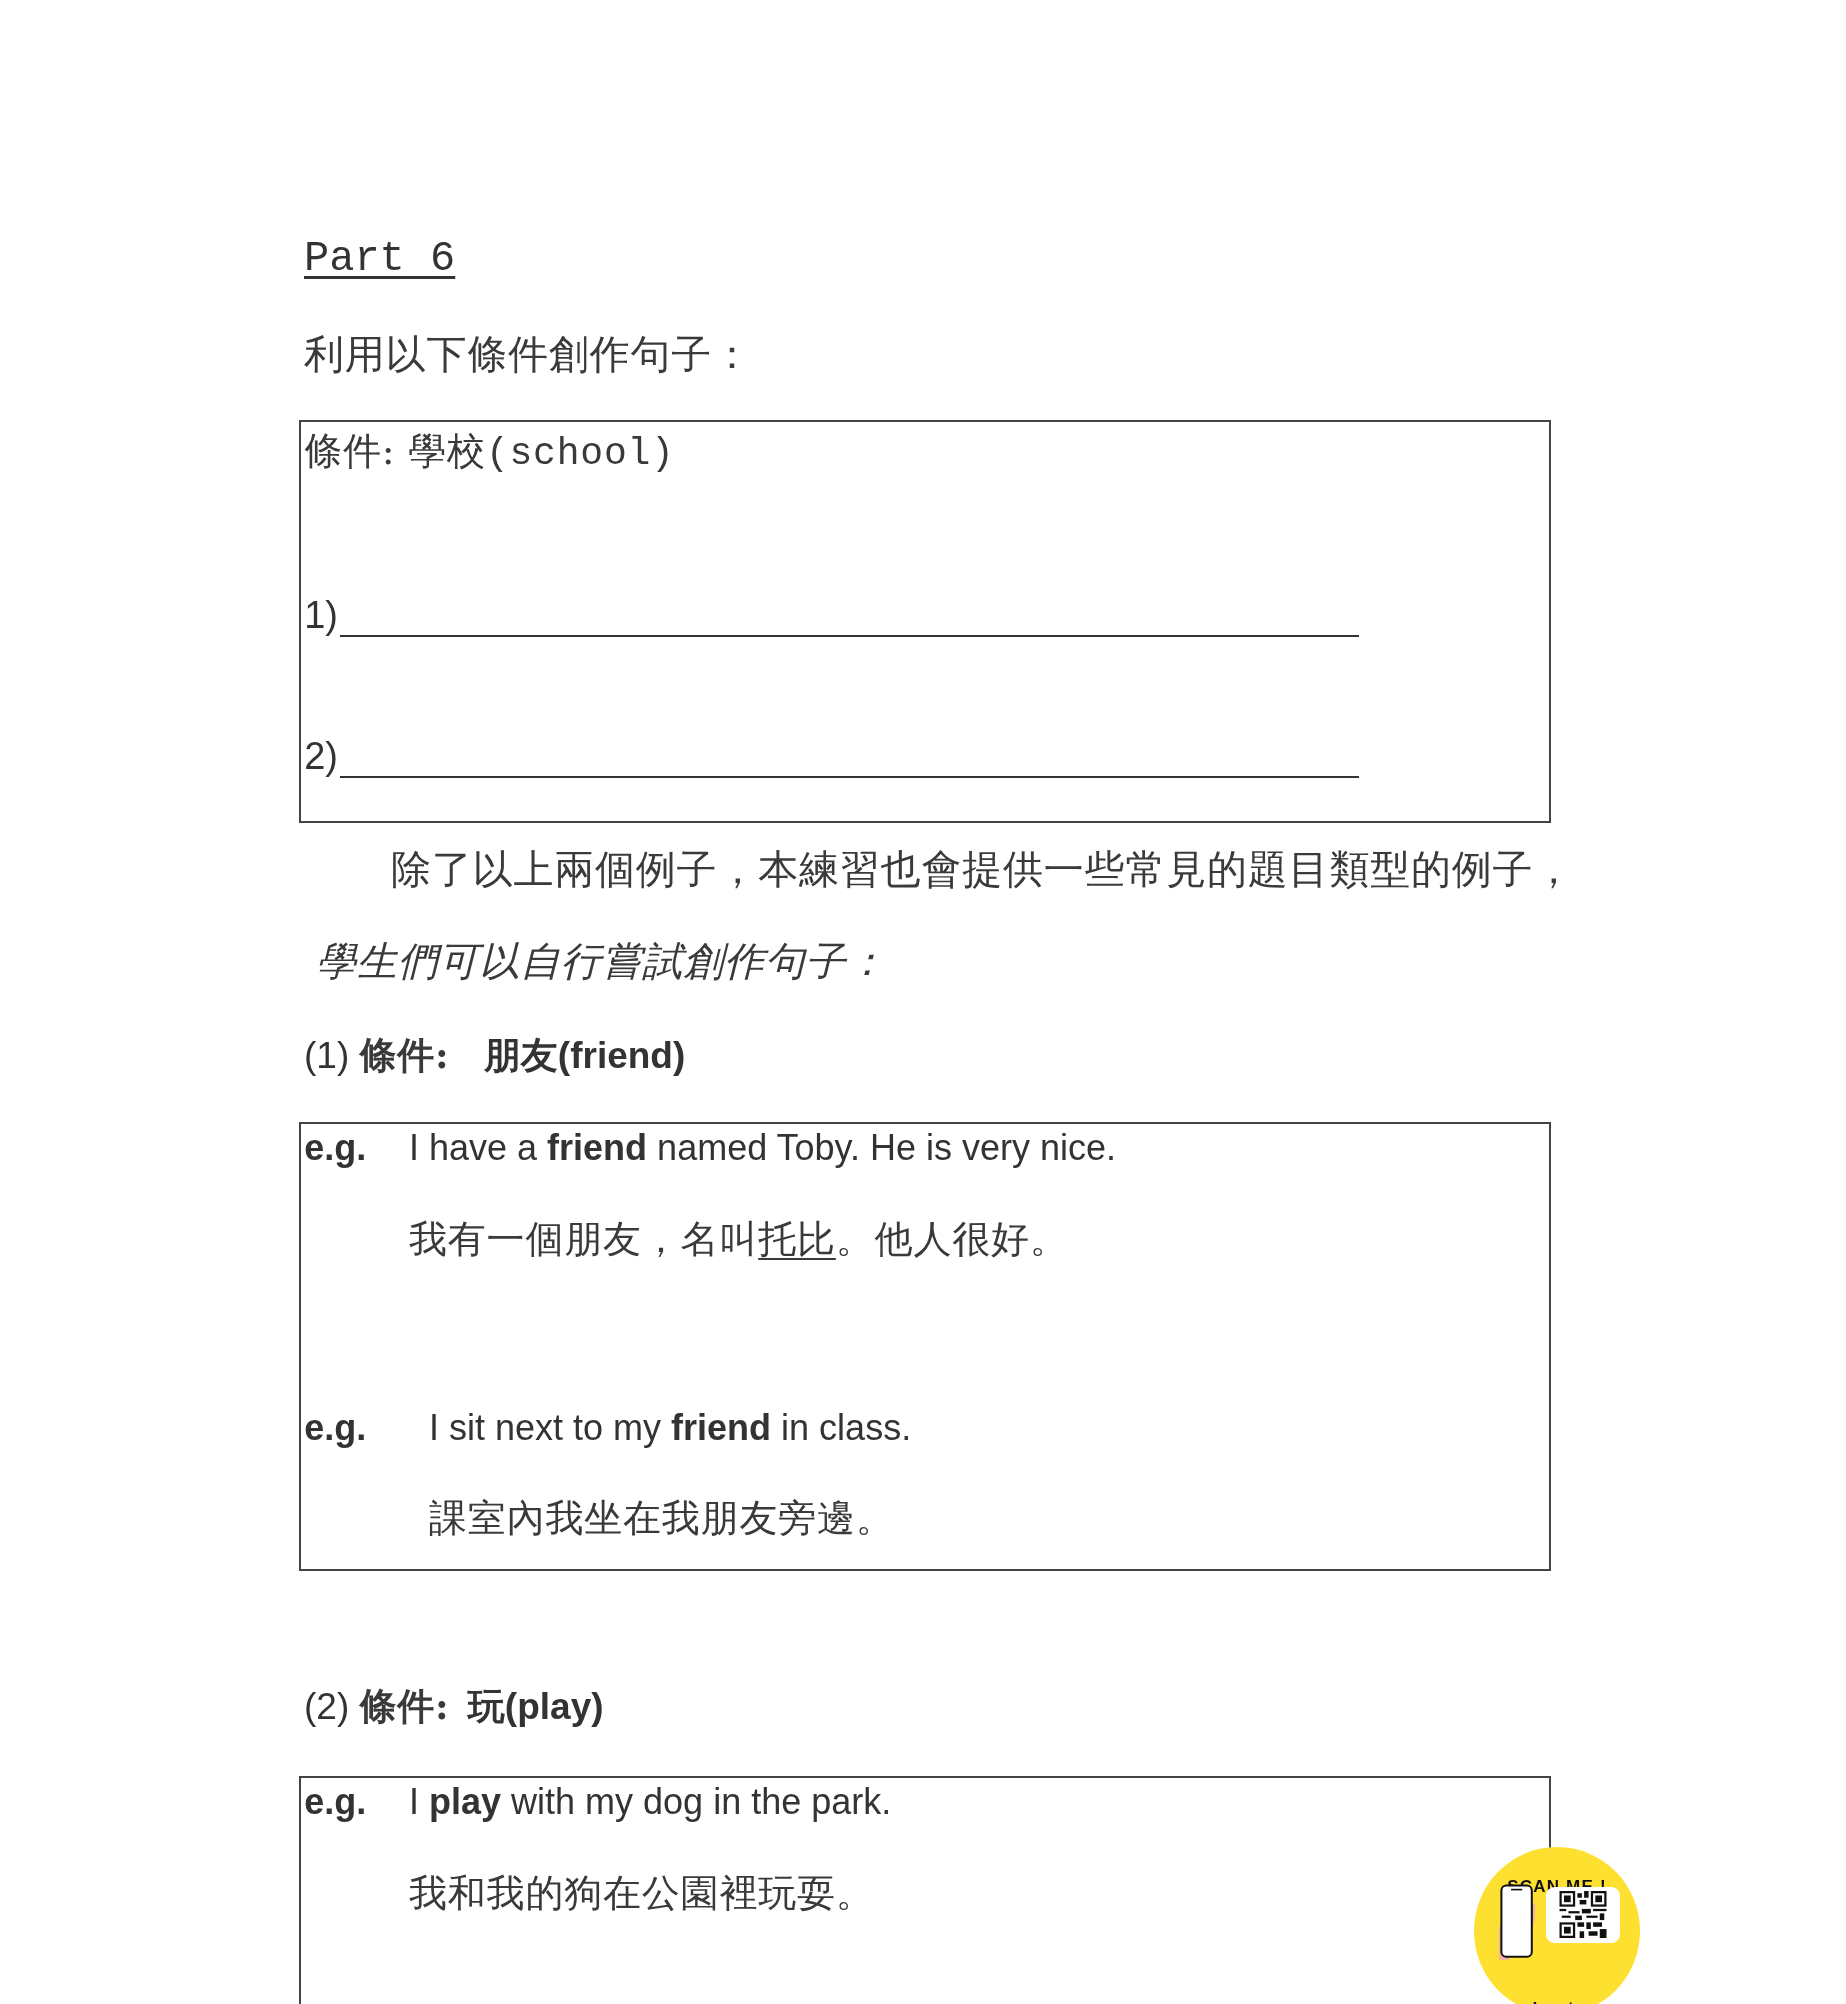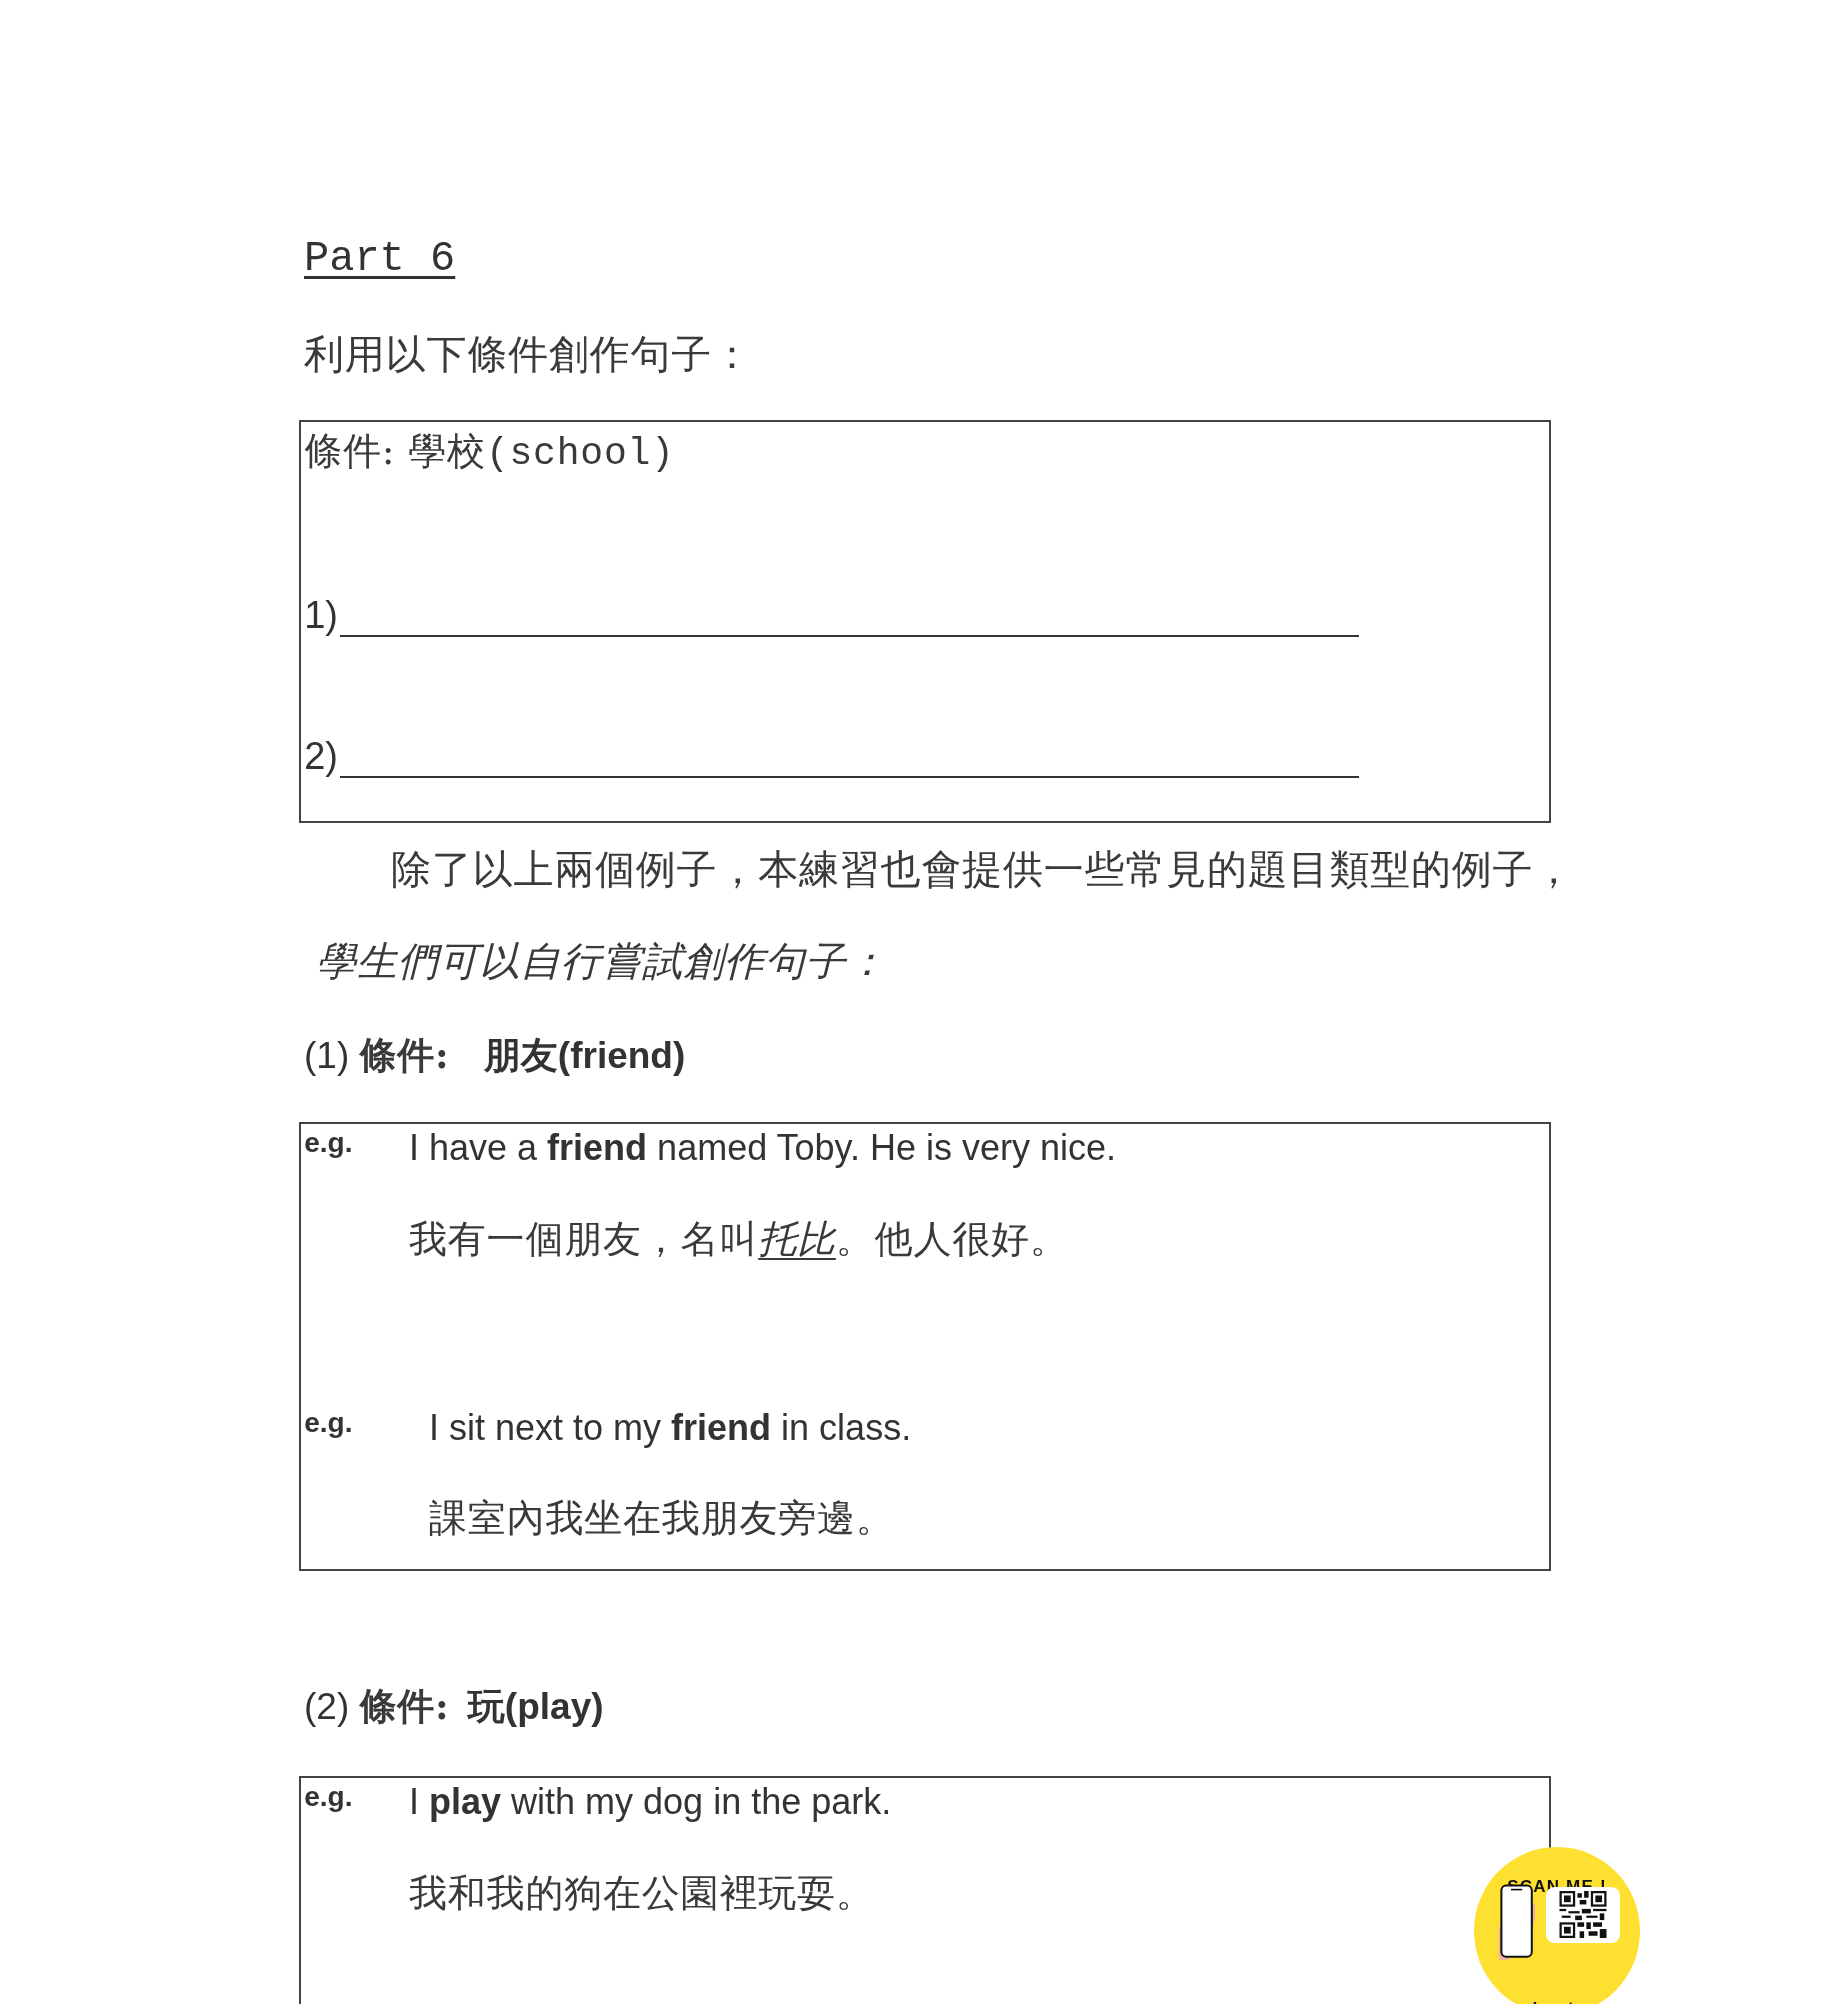--- a/index.html
+++ b/index.html
@@ -18,25 +18,25 @@
   .line-row { left:3.2px; font-family:"Liberation Sans",sans-serif; font-size:38px; color:#333; display:flex; align-items:flex-end; }
   .line-row .blank { display:inline-block; width:1019px; border-bottom:2.8px solid #333; height:32px; margin-left:1.6px; }
   .para1 { left:391px; top:842px; }
   .para2 { left:316px; top:934px;font-style:italic; }
   .sec-head { font-family:"Liberation Sans",sans-serif; font-size:37px; color:#333; }
   .sec-head b { font-weight:bold; }
   .sec1 { left:304px; top:1031px; }
   .sec2 { left:304px; top:1682px; }
   .box2 { left:299px; top:1122px; width:1252px; height:449px; }
   .box3 { left:299px; top:1776px; width:1252px; height:451px; }
-  .eg { font-family:"Liberation Sans",sans-serif; font-weight:bold; font-size:28px; color:#333; }
+  .eg { font-family:"Liberation Sans",sans-serif; font-weight:bold; font-size:36px; color:#333; }
   .en-sent { font-family:"Liberation Sans",sans-serif; font-size:36px; color:#333; }
   .en-sent b { font-weight:bold; }
   .zh-sent { font-size:38px; }
-  .ul { text-decoration:underline; text-decoration-thickness:2.4px; text-underline-offset:5.6px;font-style:italic; }
+  .ul { text-decoration:underline; text-decoration-thickness:2.4px; text-underline-offset:5.6px; }
   .qr-circle { left:1474px; top:1847px; width:166px; height:168px; border-radius:50%; background:#fde030; }
   .scan-me { left:0; width:100%; top:30px; text-align:center; font-weight:bold; font-size:17px; color:#111; letter-spacing:1.2px; }
   .phone { left:25px; top:37px; width:36px; height:76px; }
   .qr-box { left:72px; top:40px; width:74px; height:56px; background:#fff; border-radius:8.8px; }
   .store { left:0; width:100%; top:128px; text-align:center; font-size:17.6px; font-weight:bold; color:#111;margin-top:24px; }
 </style>
 </head>
 <body>
 
 <div class="abs part-title">Part 6</div>

